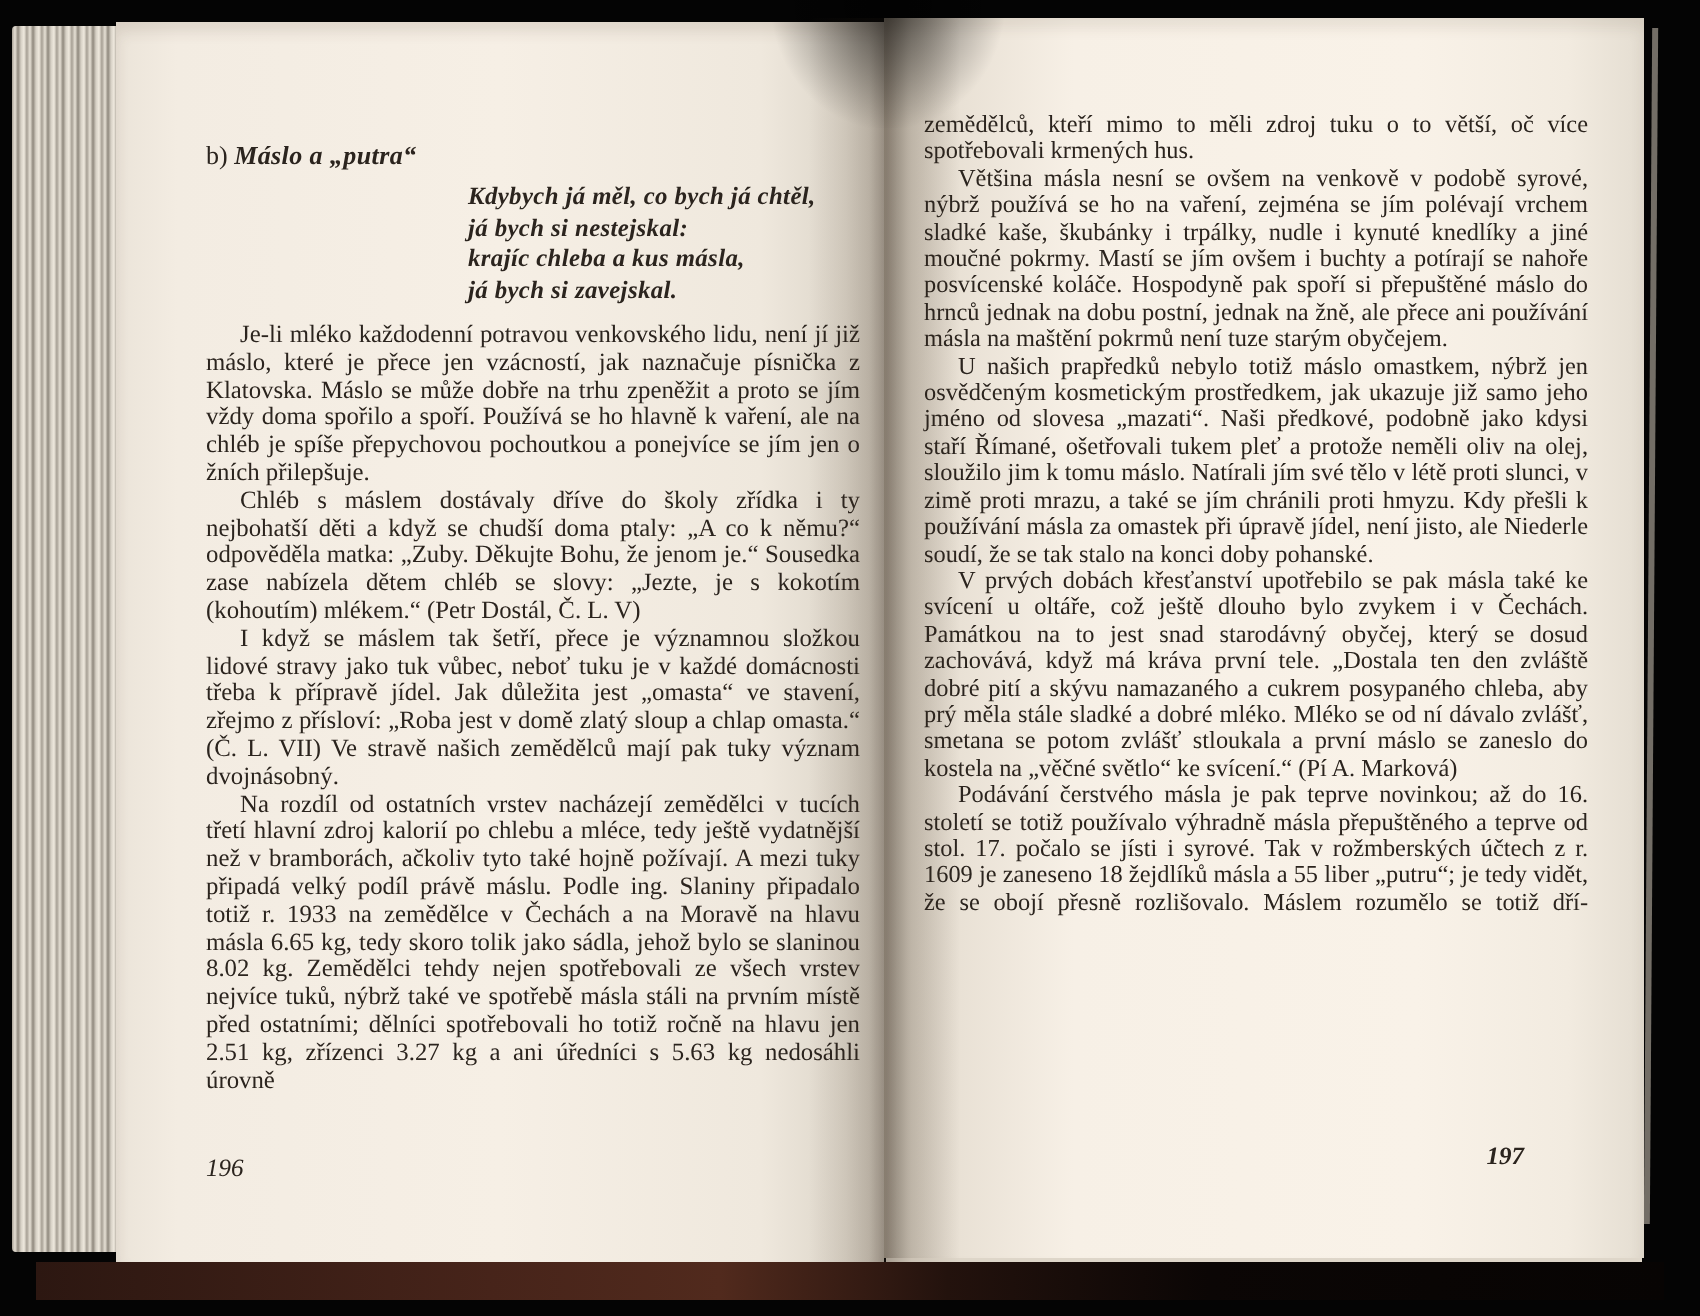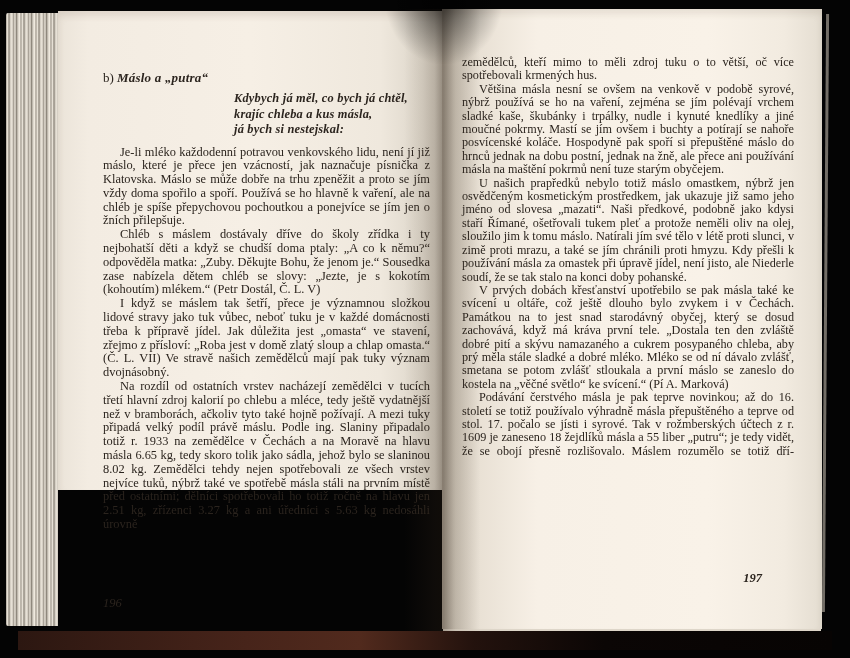--- a/index.html
+++ b/index.html
@@ -10,21 +10,21 @@
   }
   
   .fore-edge {
     position:absolute; left:6px; top:13px; width:52px; height:613px;
     background:repeating-linear-gradient(90deg,
       #aaa398 0px, #e6e0d5 1.5px, #8f887d 3px,
       #d6d0c5 4.5px, #efe9de 6px, #a29b90 7.5px);
     border-radius:2px 0 0 2px;
   }
   .page {
-    position:absolute; top:11px; height:479px;
+    position:absolute; top:11px; height:620px;
   }
   .page-left {
     left:58px; width:384px;
     background:linear-gradient(90deg,#ebe4d9 0%,#f3ecE2 8%,#f6efe5 50%,#efe8dd 84%,#ddd6ca 95%,#c7c0b4 100%);
     box-shadow:inset 0 5px 7px rgba(80,60,40,.12);
   }
   .page-right {
     left:442px; top:9px; width:380px; height:620px;
     background:linear-gradient(90deg,#b0a79a 0%,#ccc4b7 3%,#e9e1d5 10%,#f7f0e6 25%,#f9f2e8 70%,#f2ebe0 90%,#e4ddd1 100%);
     box-shadow:inset 0 5px 7px rgba(80,60,40,.10), 0 4px 0 -1px #ded6c9, 0 8px 0 -3px #a59e92;
@@ -57,37 +57,38 @@
   .verse {
     font-style:italic; font-weight:bold; font-size:12.4px; line-height:15.5px;
     margin:6px 0 8px 131px; text-align:left; letter-spacing:.2px;
   }
   .para { margin:0; text-indent:17px; }
   .para.no-indent { text-indent:0; }
   .para.runs-on { text-align-last:justify; }
   .page-num {
     position:absolute; font-style:italic; font-size:12.5px; color:#2b241e;
   }
-  .pn-left { left:45px; top:585px; }
+  .pn-left { left:45px; top:566px; }
   .pn-right { right:60px; top:562px;font-weight:bold; }
 </style>
 </head>
 <body>
 
 <div class="photo">
 
   <div class="fore-edge"></div>
 
   <div class="page page-left">
     <div class="text-block tb-left">
       <p class="heading"><span>b)</span>&nbsp;<span class="title">Máslo a „putra“</span></p>
       <div class="verse">
         <div>Kdybych já měl, co bych já chtěl,</div>
+        <div>já bych si nestejskal:</div>
         <div>krajíc chleba a kus másla,</div>
-        <div>já bych si nestejskal:</div>
+        <div>já bych si zavejskal.</div>
       </div>
       <p class="para">Je-li mléko každodenní potravou venkovského lidu, není jí již máslo, které je přece jen vzácností, jak naznačuje písnička z Klatovska. Máslo se může dobře na trhu zpeněžit a proto se jím vždy doma spořilo a spoří. Používá se ho hlavně k vaření, ale na chléb je spíše přepychovou pochoutkou a ponejvíce se jím jen o žních přilepšuje.</p>
       <p class="para">Chléb s máslem dostávaly dříve do školy zřídka i ty nejbohatší děti a když se chudší doma ptaly: „A co k němu?“ odpověděla matka: „Zuby. Děkujte Bohu, že jenom je.“ Sousedka zase nabízela dětem chléb se slovy: „Jezte, je s kokotím (kohoutím) mlékem.“ (Petr Dostál, Č. L. V)</p>
       <p class="para">I když se máslem tak šetří, přece je významnou složkou lidové stravy jako tuk vůbec, neboť tuku je v každé domácnosti třeba k přípravě jídel. Jak důležita jest „omasta“ ve stavení, zřejmo z přísloví: „Roba jest v domě zlatý sloup a chlap omasta.“ (Č. L. VII) Ve stravě našich zemědělců mají pak tuky význam dvojnásobný.</p>
       <p class="para runs-on">Na rozdíl od ostatních vrstev nacházejí zemědělci v tucích třetí hlavní zdroj kalorií po chlebu a mléce, tedy ještě vydatnější než v bramborách, ačkoliv tyto také hojně požívají. A mezi tuky připadá velký podíl právě máslu. Podle ing. Slaniny připadalo totiž r. 1933 na zemědělce v Čechách a na Moravě na hlavu másla 6.65 kg, tedy skoro tolik jako sádla, jehož bylo se slaninou 8.02 kg. Zemědělci tehdy nejen spotřebovali ze všech vrstev nejvíce tuků, nýbrž také ve spotřebě másla stáli na prvním místě před ostatními; dělníci spotřebovali ho totiž ročně na hlavu jen 2.51 kg, zřízenci 3.27 kg a ani úředníci s 5.63 kg nedosáhli úrovně</p>
     </div>
     <div class="page-num pn-left">196</div>
   </div>
 
   <div class="page page-right">

